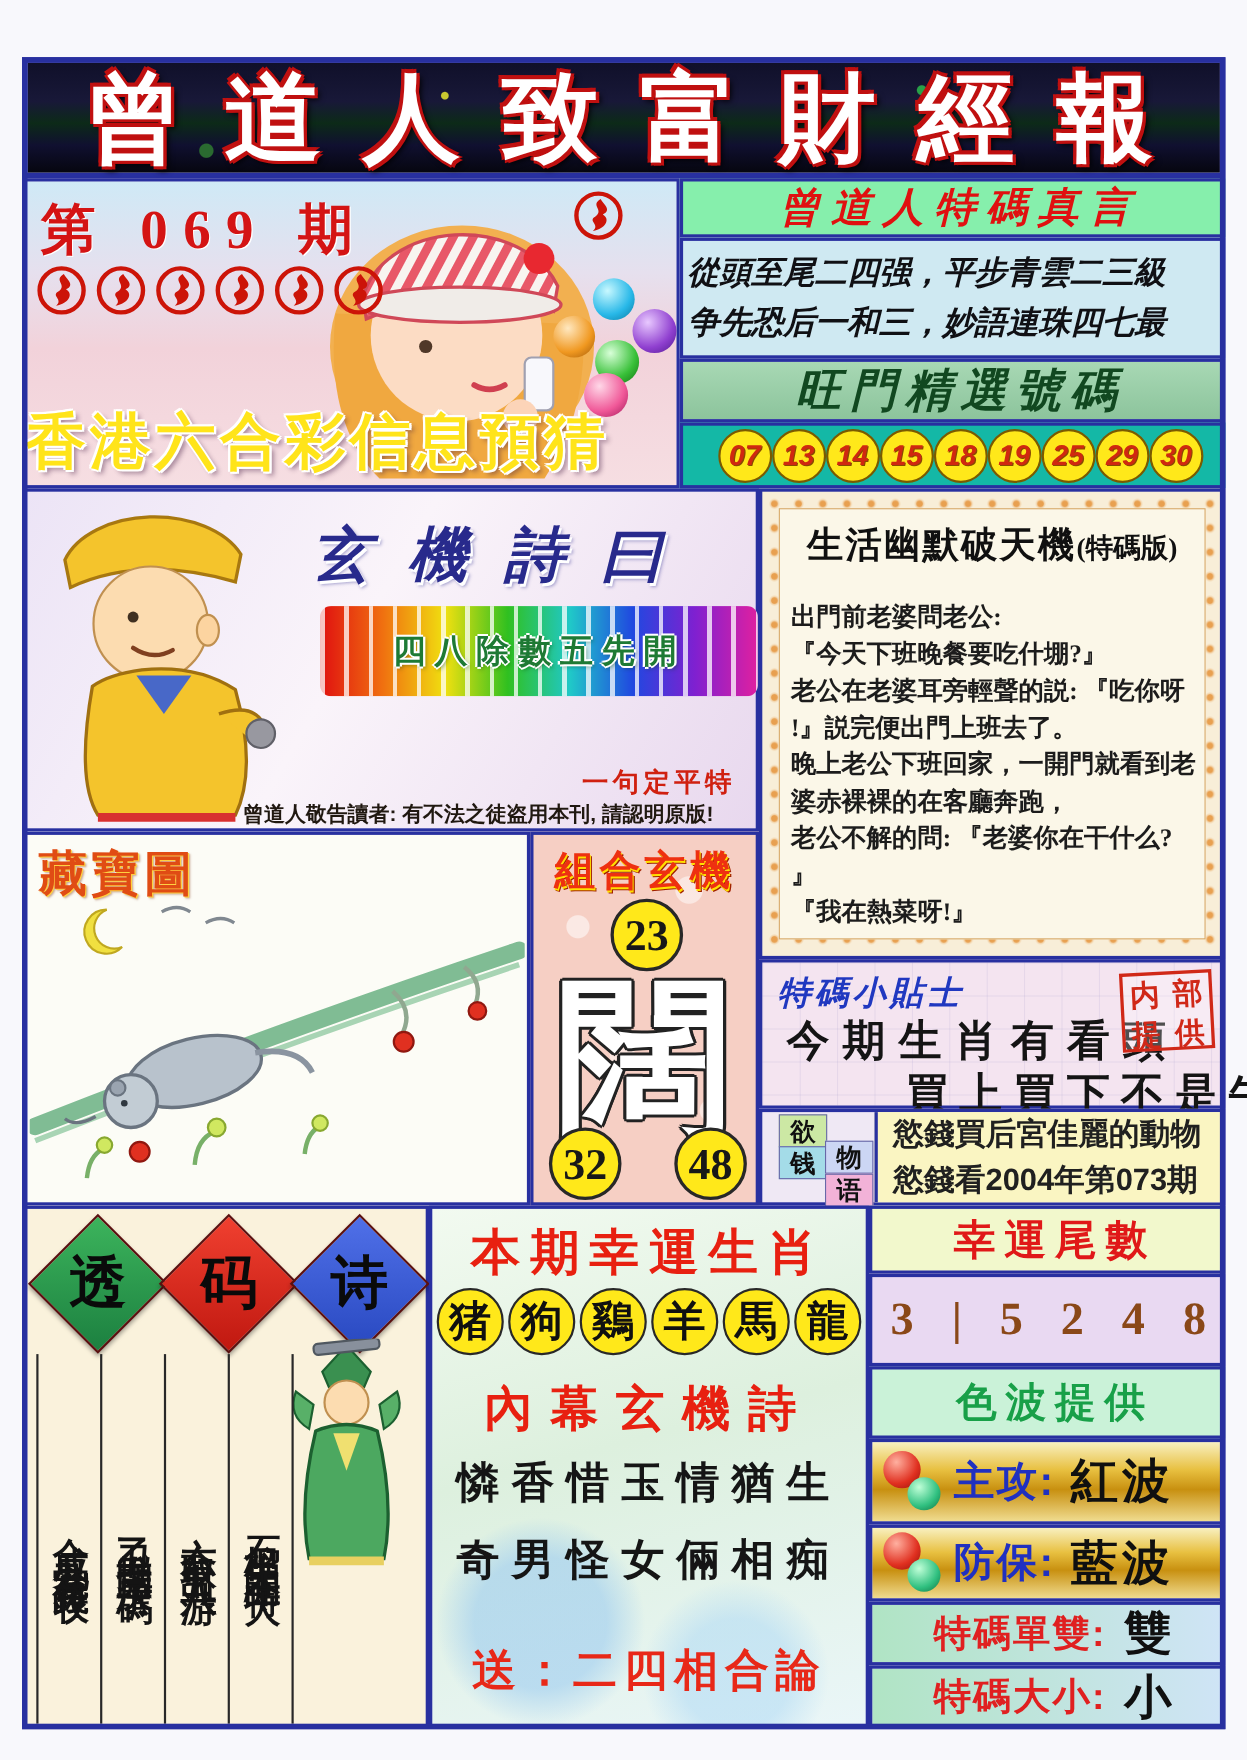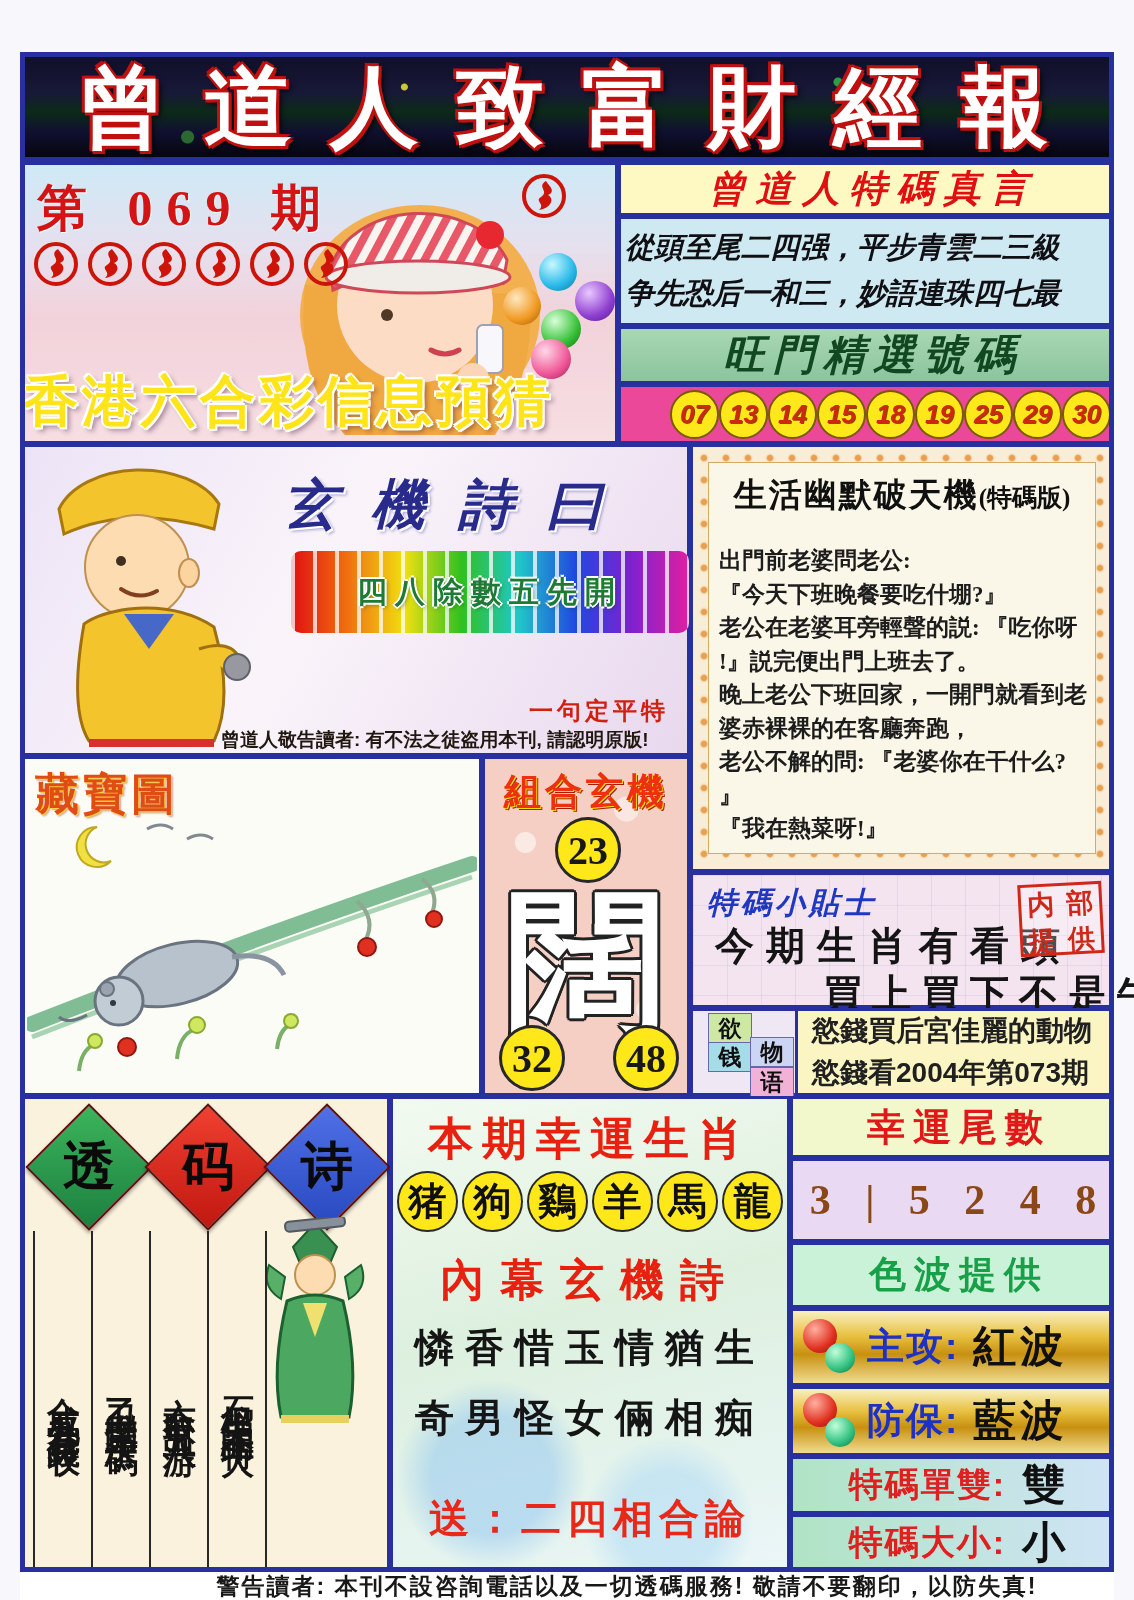--- a/index.html
+++ b/index.html
@@ -26,31 +26,31 @@
     font-family:"Liberation Serif",serif;text-shadow:1px 1px 0 #fff;}
   #flameRow{left:10px;top:76px;display:flex;gap:8px;}
   .flame{width:46px;height:46px;}
   #stampTop{left:498px;top:8px;width:46px;height:46px;}
   #ballCluster{left:478px;top:88px;width:130px;height:130px;}
   .ball{position:absolute;border-radius:50%;}
   #caption{left:0px;bottom:2px;width:100%;font-size:55px;font-weight:bold;color:#ffe41a;
     letter-spacing:4px;white-space:nowrap;
     text-shadow:2px 0 0 #fff,-2px 0 0 #fff,0 2px 0 #fff,0 -2px 0 #fff,2px 2px 0 #fff,-2px -2px 0 #fff,4px 4px 5px rgba(60,20,60,.45);}
   
-  #truewordsHead{left:618px;top:162px;width:496px;height:54px;background:#fef9c3;
+  #truewordsHead{left:618px;top:162px;width:496px;height:54px;background:#86efac;
     display:flex;align-items:center;justify-content:center;}
   #truewordsHead span{font-size:37px;font-weight:bold;color:#e01010;letter-spacing:10px;font-style:italic;}
   #truewordsBody{left:618px;top:216px;width:496px;height:110px;background:#cfe9f2;
     display:flex;flex-direction:column;justify-content:space-around;padding:6px 4px;}
   .twline{font-size:29px;font-weight:bold;font-style:italic;color:#101014;white-space:nowrap;}
   #wangmen{left:618px;top:326px;width:496px;height:58px;background:linear-gradient(180deg,#a8d8b4,#8cc49c);
     display:flex;align-items:center;justify-content:center;}
   #wangmen span{font-size:42px;font-weight:bold;font-style:italic;color:#114820;letter-spacing:8px;}
-  #numRow{left:618px;top:384px;width:496px;height:60px;background:#ec4899;
-    display:flex;align-items:center;justify-content:flex-end;}
+  #numRow{left:618px;top:384px;width:496px;height:60px;background:#14b8a6;
+    display:flex;align-items:center;justify-content:center;}
   .numBall{width:45px;height:45px;border-radius:50%;background:#ffe81a;border:2px solid #7a5a00;
     display:flex;align-items:center;justify-content:center;font-size:26px;font-weight:bold;font-style:italic;color:#d02810;
     text-shadow:1px 1px 0 #8a4a00;}
   
   #xuanji{left:20px;top:444px;width:670px;height:312px;
     background:linear-gradient(120deg,#ece4f6 0%,#faf4fa 45%,#e8d8ee 100%);}
   #xuanjiTitle{left:260px;top:22px;font-size:54px;font-weight:bold;font-style:italic;color:#282a8c;
     letter-spacing:34px;white-space:nowrap;text-shadow:2px 2px 0 #fff,3px 3px 3px rgba(40,40,140,.4);}
   #rainbow{left:268px;top:104px;width:398px;height:82px;border-radius:10px;
     background:
@@ -443,18 +443,15 @@
   </div>
   <div id="r6" class="rrow abs sec bluegreen">
     <span class="rlabelRed">特碼單雙:</span>
     <span class="rvalue">雙</span>
   </div>
   <div id="r7" class="rrow abs sec bluegreen">
     <span class="rlabelRed">特碼大小:</span>
     <span class="rvalue">小</span>
   </div>
 
-  <div id="footer" class="abs">
-    <span>警告讀者: 本刊不設咨詢電話以及一切透碼服務! 敬請不要翻印，以防失真!</span>
-  </div>
 
   <div id="frame" class="abs"></div>
 </div>
 
 </body></html>

